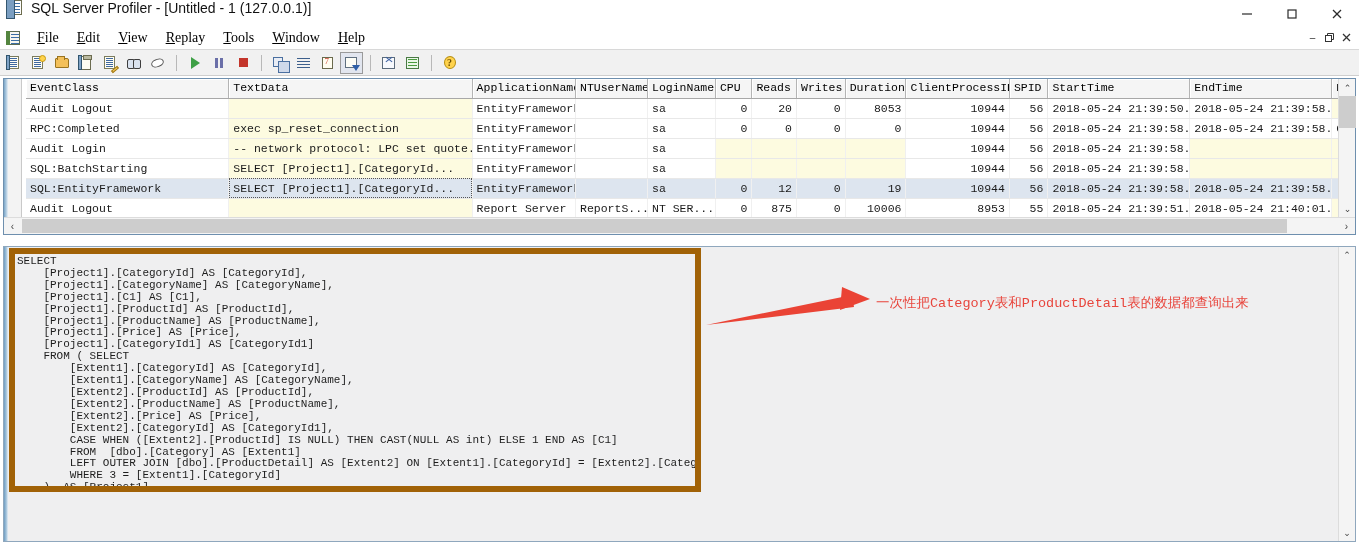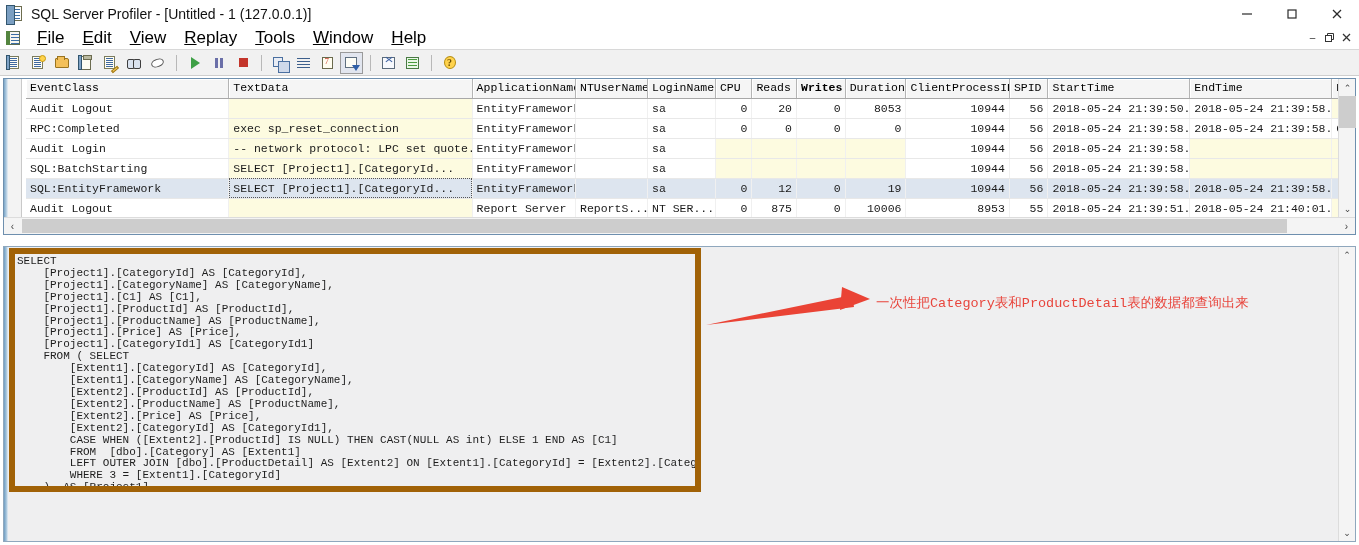--- a/index.html
+++ b/index.html
@@ -12,21 +12,21 @@
     font-family: "Liberation Sans", sans-serif;
     font-size: 12px;
     color: #000;
   }
   #app { position: relative; width: 1359px; height: 545px; background:#fff; }
 
   
   .titlebar {
     position:absolute; left:0; top:0; width:1359px; height:28px;
     background:#ffffff;
-    display:flex; align-items:center;
+    display:flex; align-items:flex-start;
   }
   .titlebar .tb-icon {
     width:16px; height:16px; margin-left:8px; margin-right:7px;
     position:relative; flex:0 0 auto;
   }
   .doc-glyph {
     position:relative; width:14px; height:15px;
     background:#fdfdfd; border:1px solid #6d6d4f;
   }
   .doc-glyph:before {
@@ -58,22 +58,22 @@
   .mdi-icon { width:16px; height:16px; margin-left:6px; margin-right:6px; position:relative;}
   .mdi-glyph { position:relative; width:14px; height:14px; background:#f6f6ef; border:1px solid #5c6b52;}
   .mdi-glyph:before{
     content:""; position:absolute; left:4px; top:2px; width:8px; height:1px; background:#3b6ea5;
     box-shadow:0 3px 0 #3b6ea5, 0 6px 0 #3b6ea5, 0 9px 0 #3b6ea5;
   }
   .mdi-glyph:after{
     content:""; position:absolute; left:-1px; top:-1px; width:4px; height:14px; background:#54853f;
   }
   .menu-item {
-    padding:2px 9px 3px 9px; font-size:17px; color:#000;
-    font-family:Liberation Sans, sans-serif; white-space:nowrap;
+    padding:2px 9px 3px 9px; font-size:14px; color:#000;
+    font-family:Liberation Serif, serif; white-space:nowrap;
   }
   .menu-item u { text-decoration:underline; }
   .mdi-child-btns{
     position:absolute; right:4px; top:29px; display:flex; gap:0;
   }
   .mdi-child-btn{
     width:17px; height:16px; display:flex; align-items:center; justify-content:center;
     font-size:10px; color:#333; font-family:"Liberation Sans", sans-serif;
     border:1px solid transparent;
   }
@@ -397,21 +397,21 @@
       <table class="grid">
         <thead>
             <tr id="hdr-row">
               <th style="width: 200px;">EventClass</th>
               <th style="width: 240px;">TextData</th>
               <th style="width: 102px;">ApplicationName</th>
               <th style="width: 71px;">NTUserName</th>
               <th style="width: 67px;">LoginName</th>
               <th style="width: 36px;">CPU</th>
               <th style="width: 44px;">Reads</th>
-              <th style="width: 48px; font-weight: bold;">Writes</th>
+              <th style="width: 48px;">Writes</th>
               <th style="width: 60px;">Duration</th>
               <th style="width: 102px;">ClientProcessID</th>
               <th style="width: 38px;">SPID</th>
               <th style="width: 140px;">StartTime</th>
               <th style="width: 140px;">EndTime</th>
               <th style="width: 45px;">Binar</th>
             </tr>
           </thead>
         <tbody id="grid-body">
             <tr>

